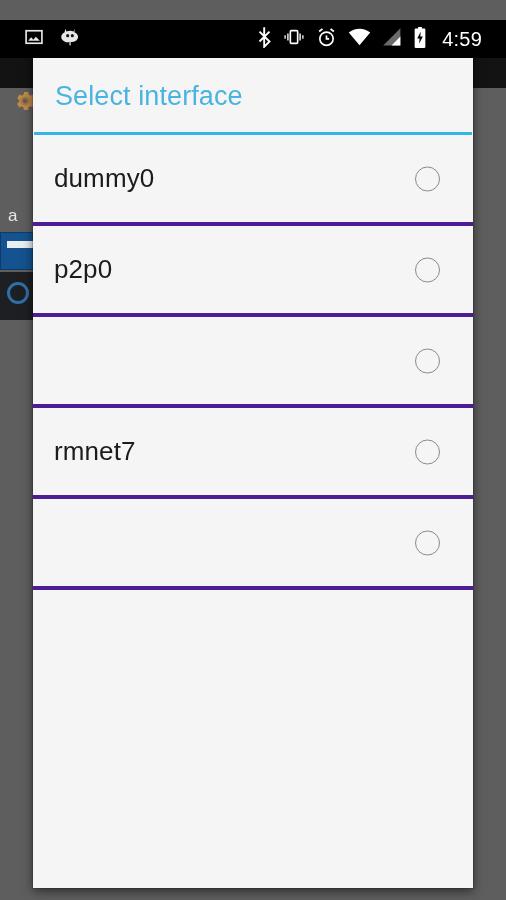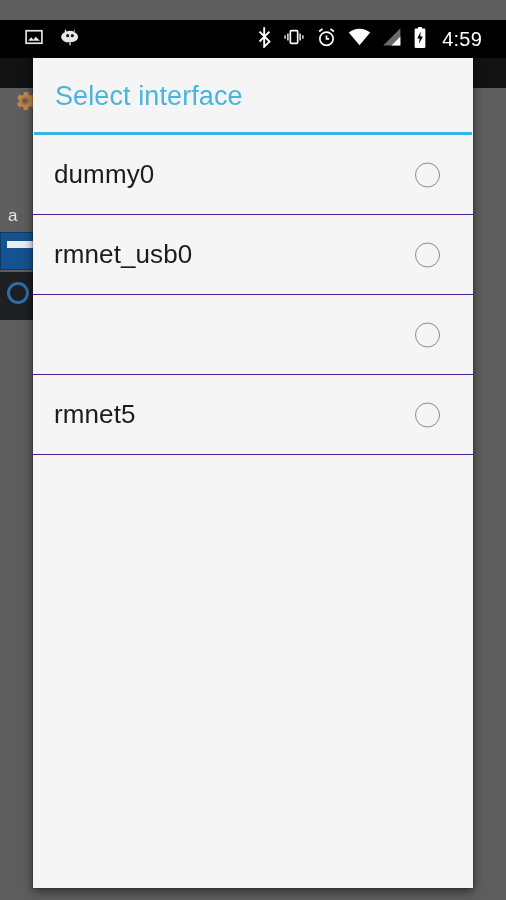--- a/index.html
+++ b/index.html
@@ -67,22 +67,22 @@
   }
   #dialog-title {
     position:absolute; left:22px; bottom:20px;
     font-size:27px; color:#4ab3e0; font-weight:400; letter-spacing:.1px;
   }
   #title-divider {
     flex:0 0 3px; height:3px; background:#33b5e5; margin:0 1px;
   }
   #interface-list { flex:1 1 auto; overflow:hidden; }
   .list-row {
-    height:80px; position:relative;
-    border-bottom:1px solid #4c1d95;
+    height:91px; position:relative;
+    border-bottom:4px solid #4c1d95;
     display:flex; align-items:center;
     padding:0 0 0 21px;
     background:#f5f5f5;
   }
   .list-row:last-child { border-bottom:none; }
   .row-label {
     font-size:26px; color:#1c1c1c; font-weight:400; letter-spacing:.1px;
   }
   .radio {
     position:absolute; right:33px; top:50%; transform:translateY(-50%);
@@ -173,25 +173,28 @@
   <div id="dialog-title-wrap">
     <div id="dialog-title">Select interface</div>
   </div>
   <div id="title-divider"></div>
   <div id="interface-list">
       <div class="list-row">
         <span class="row-label">dummy0</span>
         <span class="radio"></span>
       </div>
       <div class="list-row">
-        <span class="row-label">rmnet_usb0</span>
-        <span class="radio"></span>
-      </div>
-      <div class="list-row">
-        <span class="radio"></span>
-      </div>
-      <div class="list-row">
-        <span class="row-label">rmnet5</span>
+        <span class="row-label">p2p0</span>
+        <span class="radio"></span>
+      </div>
+      <div class="list-row">
+        <span class="radio"></span>
+      </div>
+      <div class="list-row">
+        <span class="row-label">rmnet7</span>
+        <span class="radio"></span>
+      </div>
+      <div class="list-row">
         <span class="radio"></span>
       </div>
       <div class="list-row partial"></div>
     </div>
 </div>
 
 </body></html>

